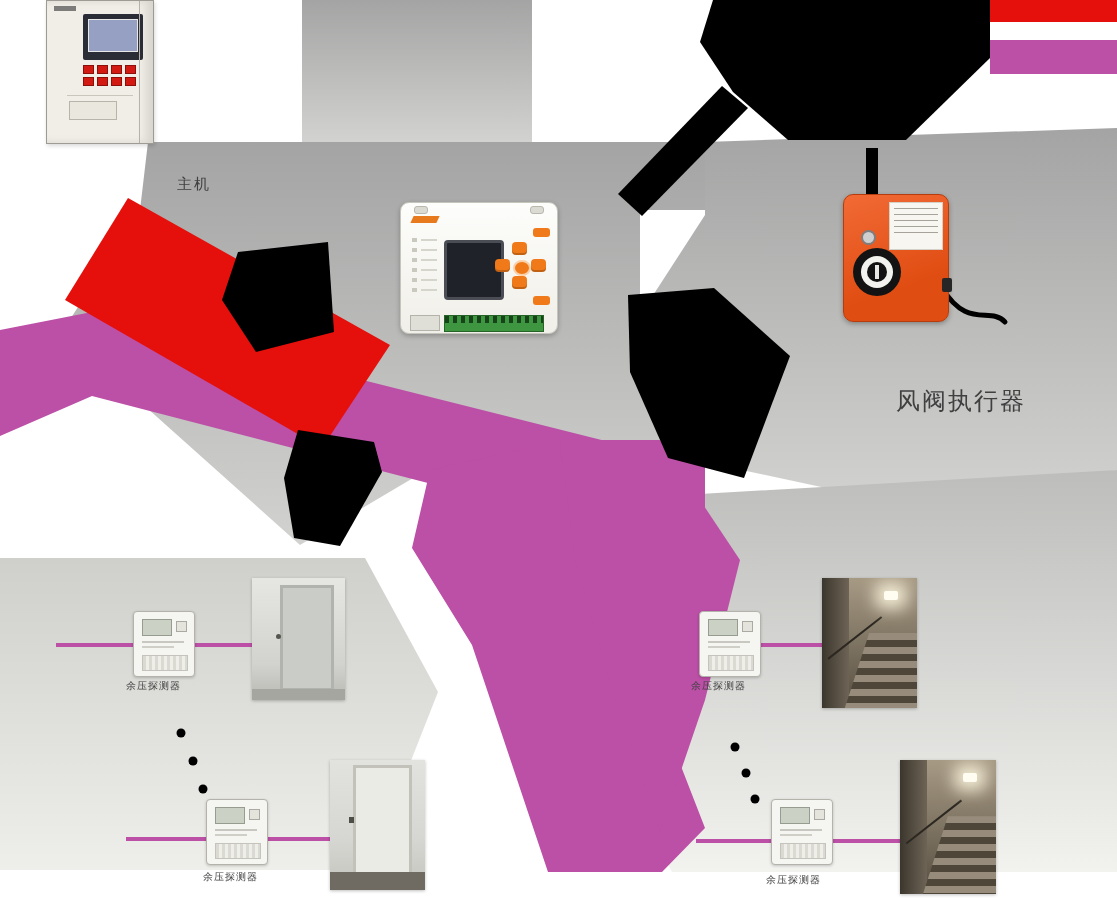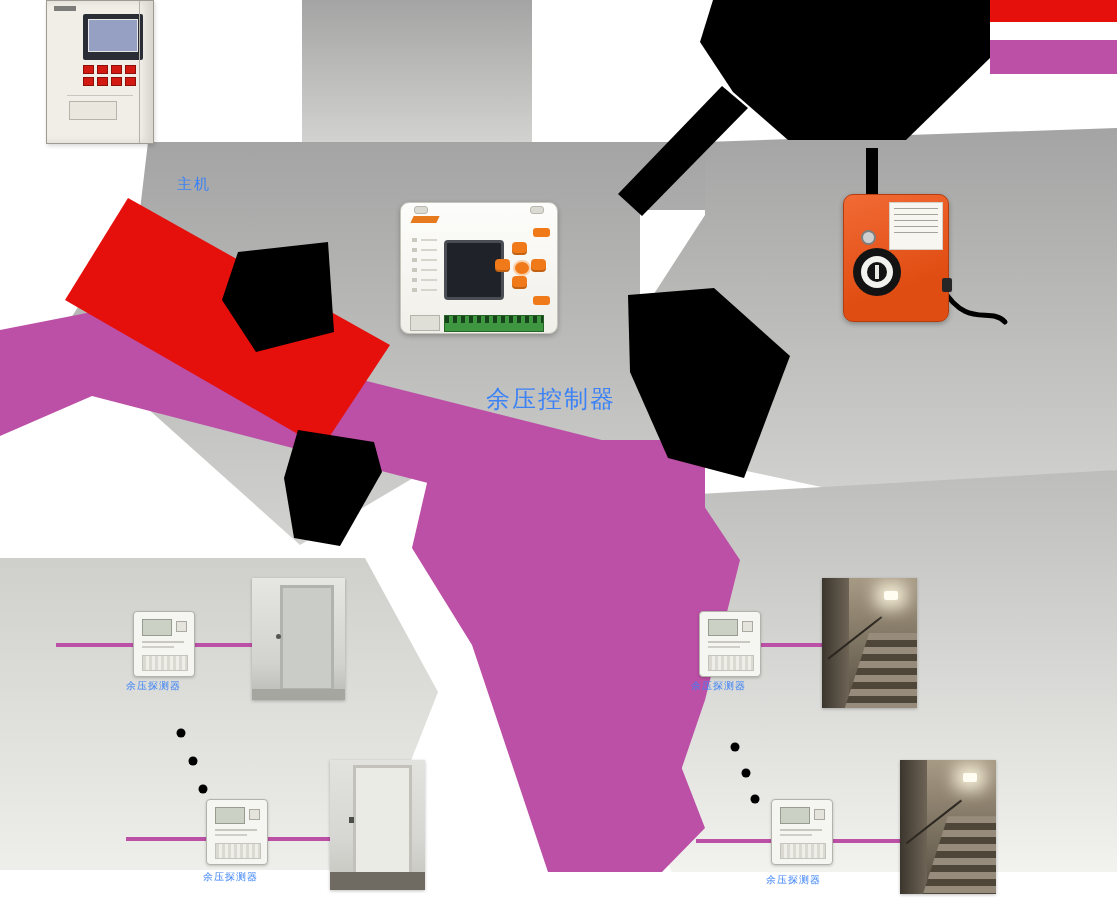--- a/index.html
+++ b/index.html
@@ -1,21 +1,21 @@
 <!DOCTYPE html>
 <html><head>
 <meta charset="utf-8">
 <style>
   html,body{margin:0;padding:0;background:#ffffff;}
   body{font-family:"Liberation Sans","DejaVu Sans",sans-serif;}
   .stage{position:relative;width:1117px;height:900px;background:#ffffff;overflow:hidden;}
   svg.bg{position:absolute;left:0;top:0;}
 
   
-  .lbl{position:absolute;color:#3b82f6;white-space:nowrap;}
+  .lbl{position:absolute;color:#404040;white-space:nowrap;}
   .lbl-small{font-size:10px;letter-spacing:1px;}
   .lbl-mid{font-size:15px;letter-spacing:2px;}
   .lbl-big{font-size:24px;letter-spacing:2px;}
 
   
   .legend-red{position:absolute;left:990px;top:0;width:127px;height:22px;background:#e50f0c;}
   .legend-purple{position:absolute;left:990px;top:40px;width:127px;height:34px;background:#bc4fa6;}
 
   
   .cabinet{position:absolute;left:46px;top:0;width:106px;height:142px;background:#f1eee7;
@@ -283,19 +283,19 @@
       <div class="lamp"></div>
   </div>
   <div class="photo ph-stairs" style="left:900px;top:760px;width:96px;height:134px;">
     <div class="wallL"></div>
       <div class="steps"></div>
       <div class="rail"></div>
       <div class="lamp"></div>
   </div>
 
   <div class="lbl lbl-mid" style="left:177px;top:175px;">主机</div>
-  <div class="lbl lbl-big" style="left:486px;top:383px;">余压控制器</div>
+  <div class="lbl lbl-big" style="left:896px;top:385px;">风阀执行器</div>
   <div class="lbl lbl-small" style="left:126px;top:679px;">余压探测器</div>
   <div class="lbl lbl-small" style="left:203px;top:870px;">余压探测器</div>
   <div class="lbl lbl-small" style="left:691px;top:679px;">余压探测器</div>
   <div class="lbl lbl-small" style="left:766px;top:873px;">余压探测器</div>
 
 </div>
 
 </body></html>

